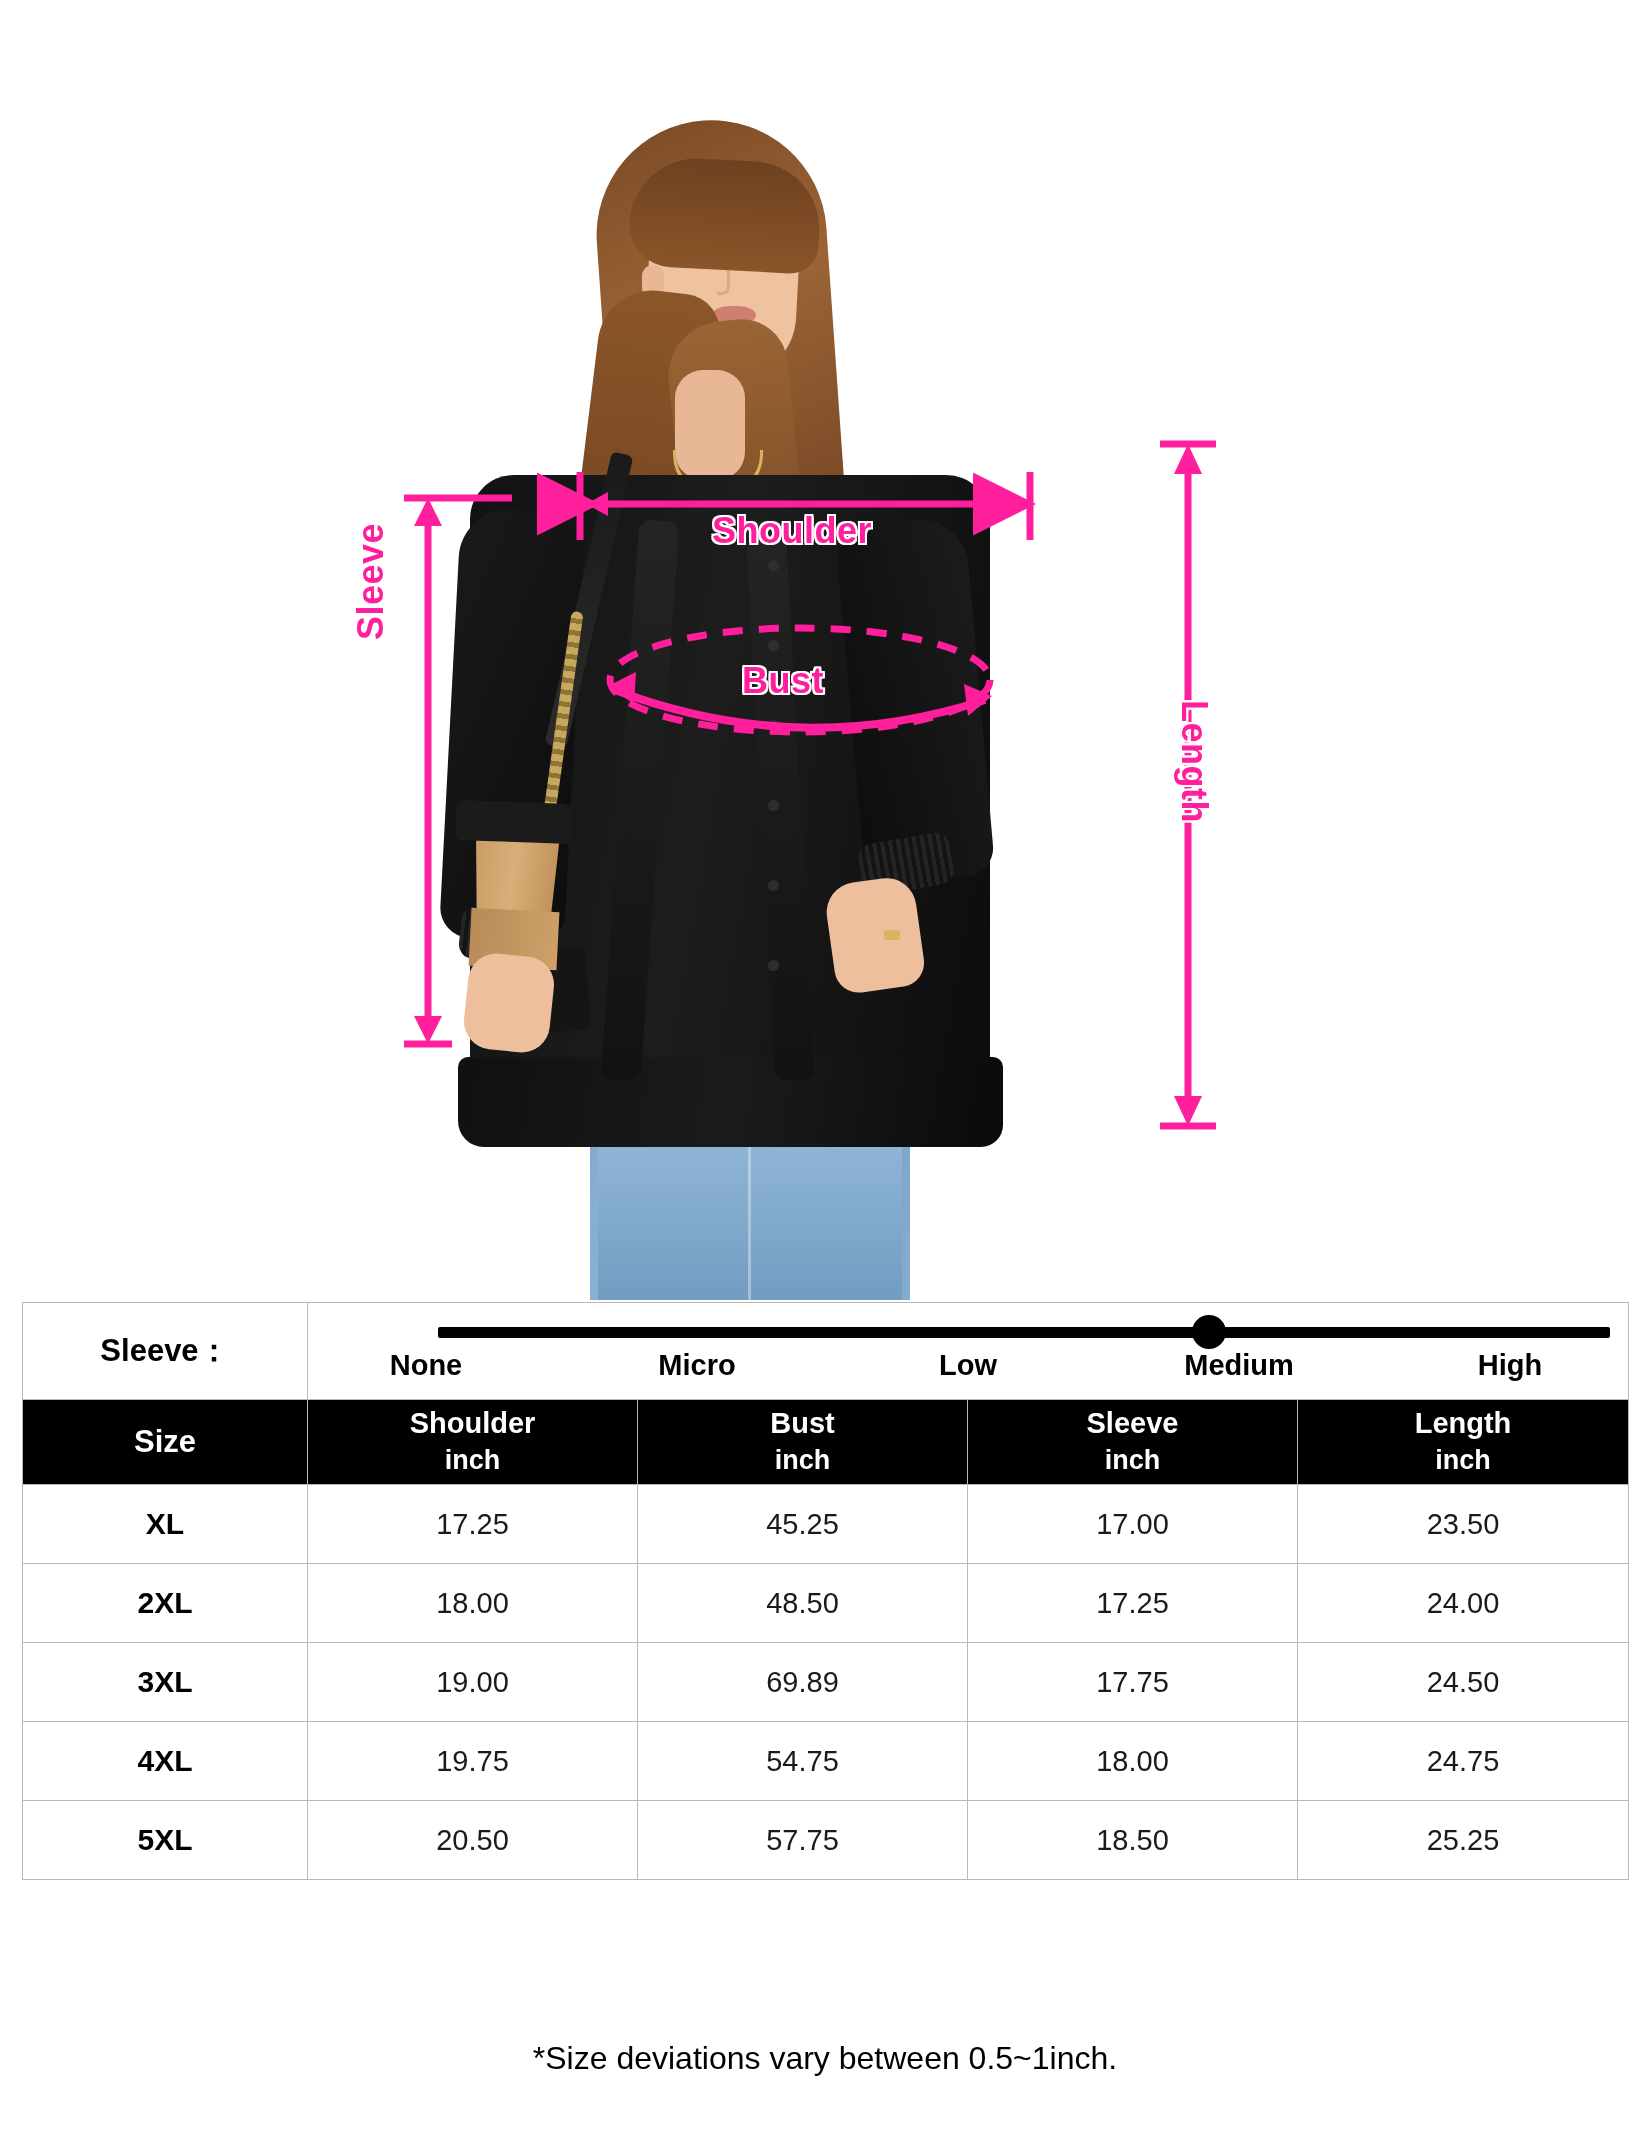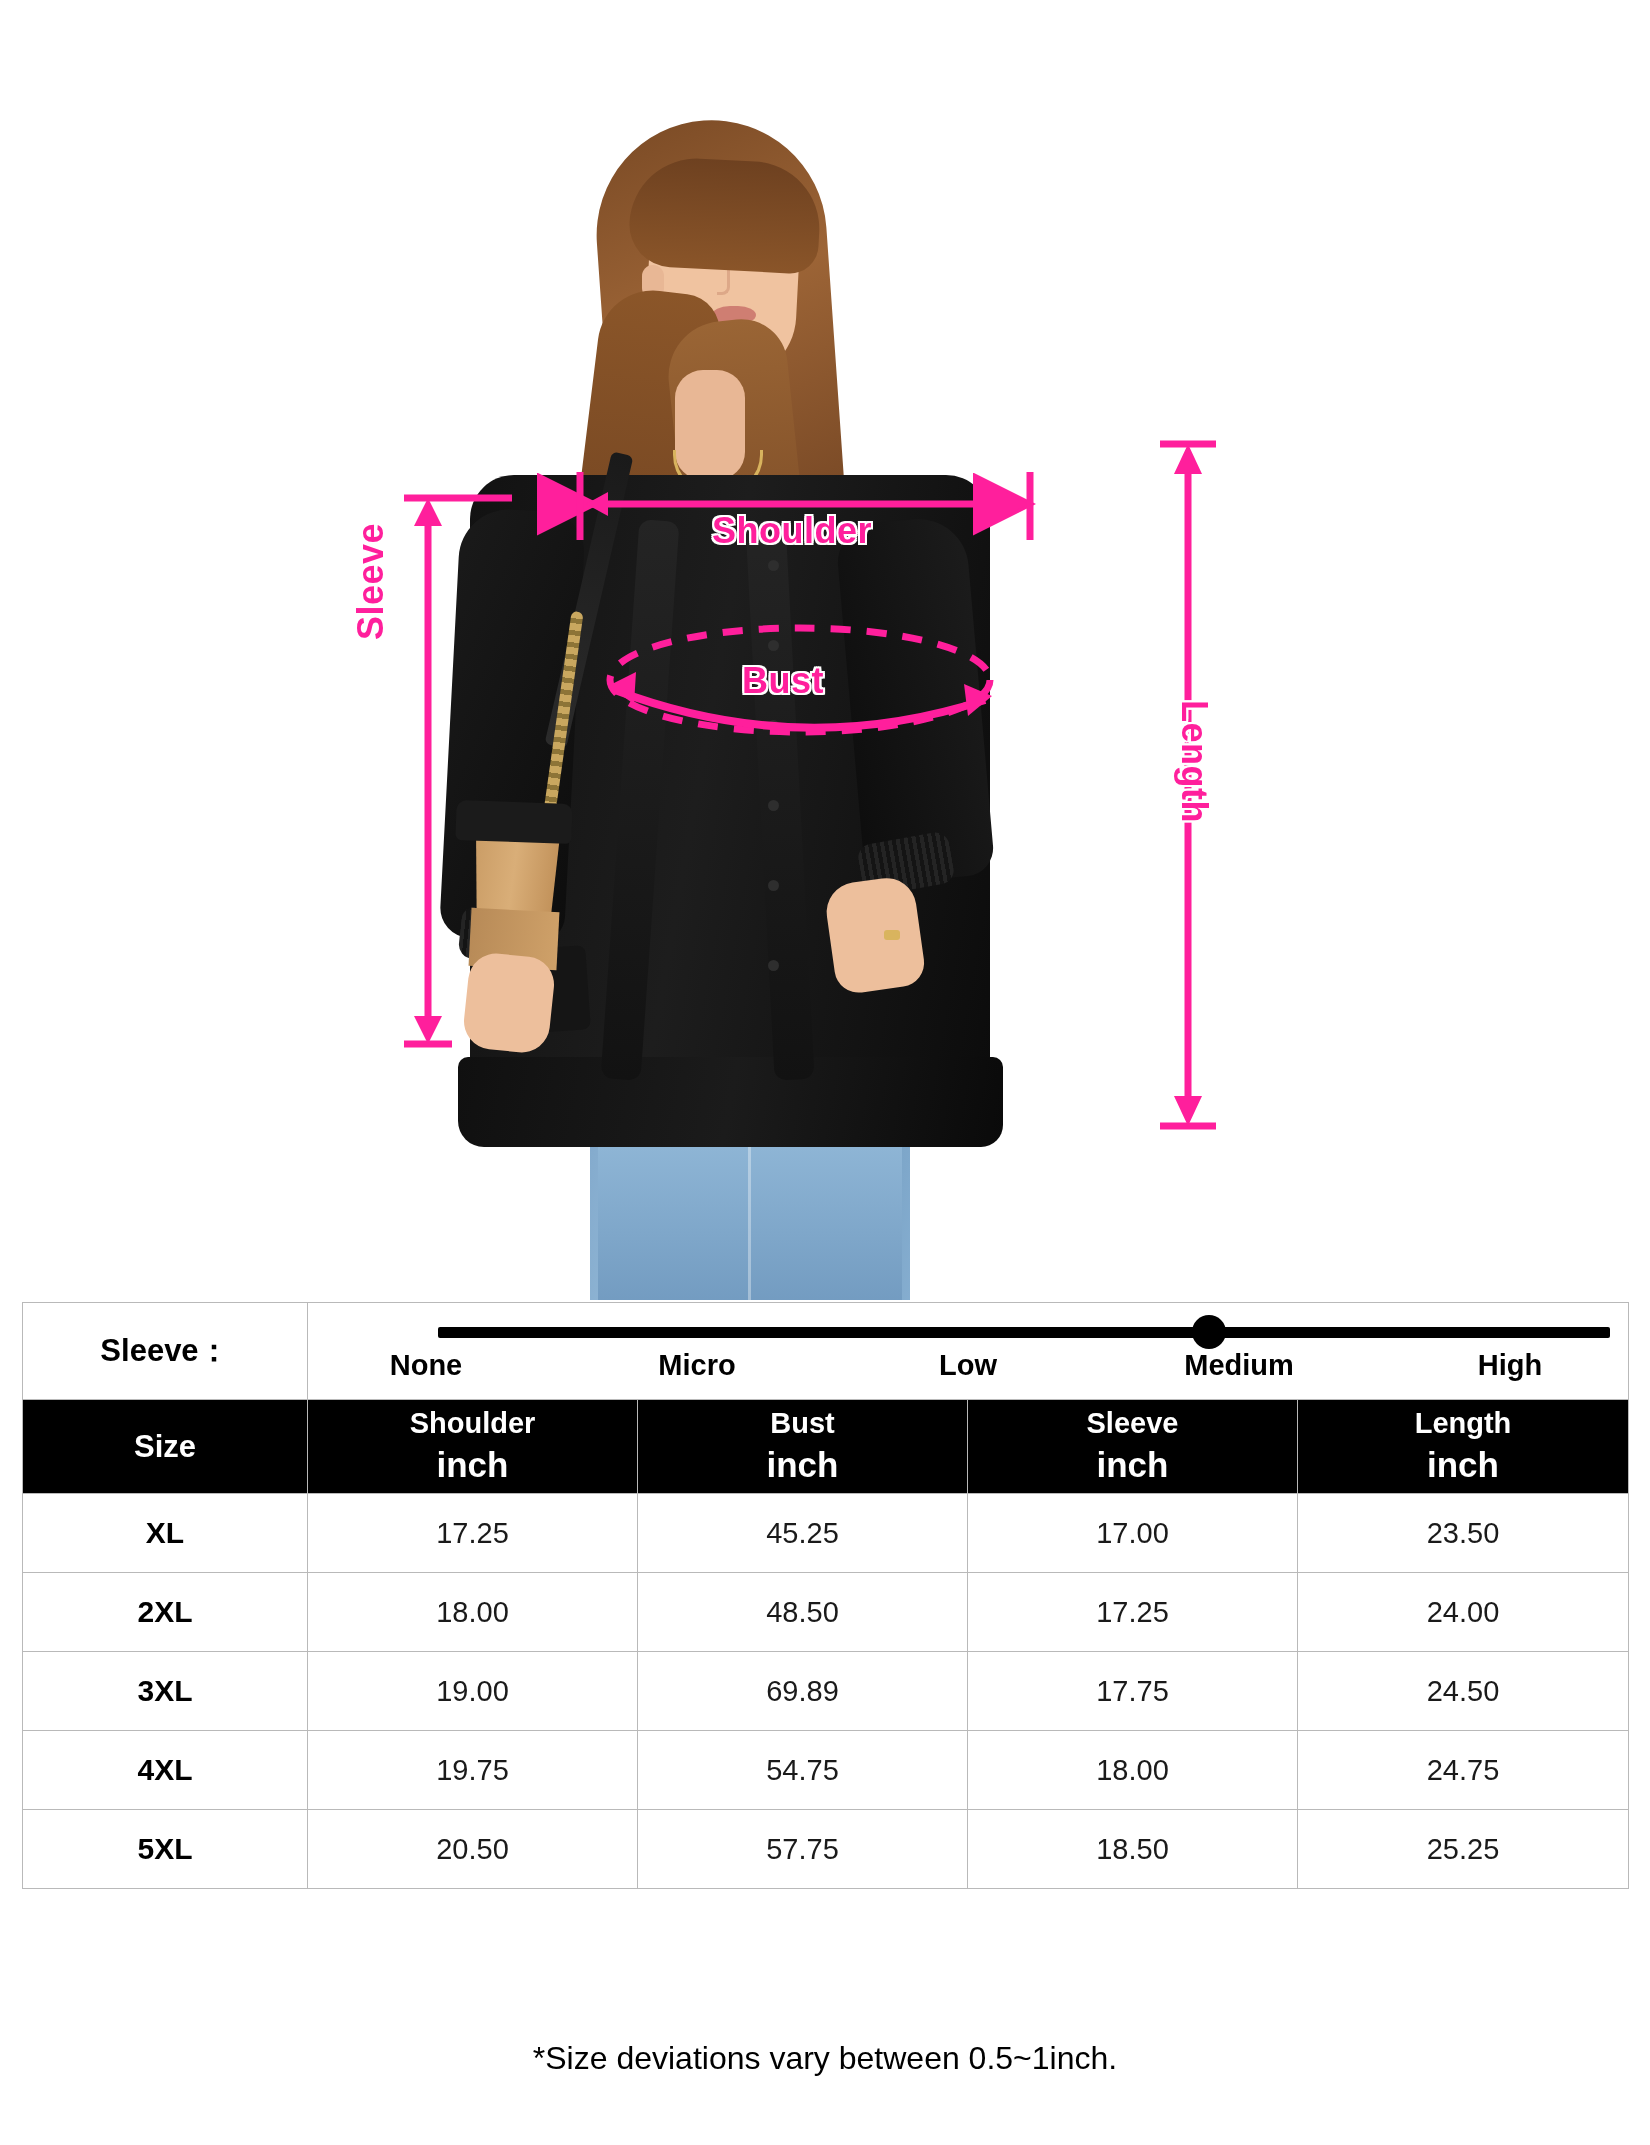--- a/index.html
+++ b/index.html
@@ -467,21 +467,21 @@
     font-weight: bold;
     padding: 22px 0;
   }
   .hdr-name {
     font-size: 29px;
     font-weight: bold;
     padding: 7px 0 3px 0;
     border-bottom: none !important;
   }
   .hdr-unit {
-    font-size: 35px;
+    font-size: 27px;
     font-weight: bold;
     padding: 2px 0 8px 0;
     border-top: none !important;
   }
   .row-size {
     font-size: 30px;
     font-weight: bold;
     padding: 22px 0;
   }
   .row-val {

